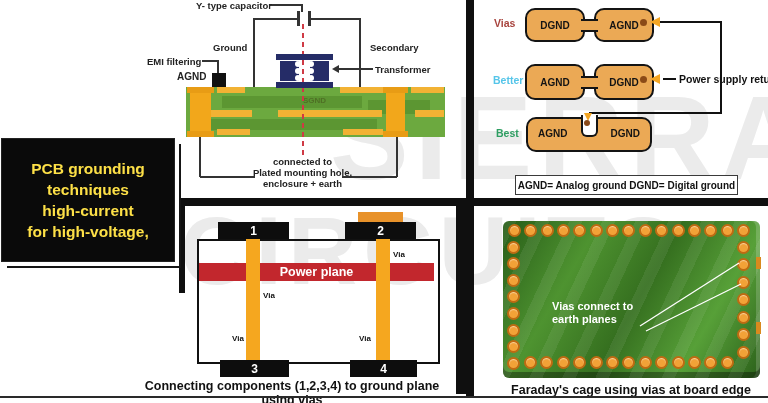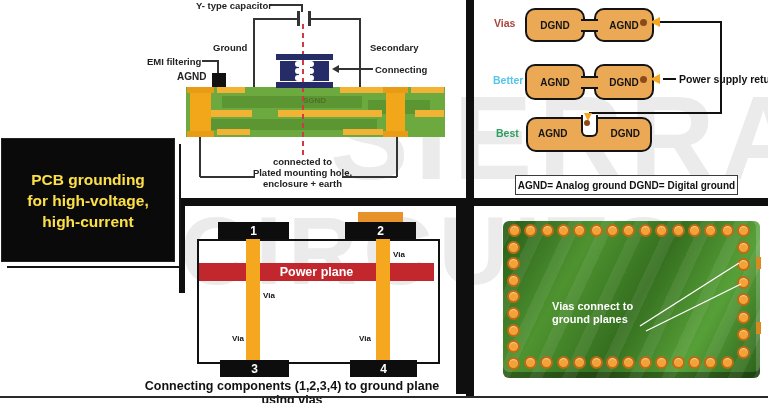--- a/index.html
+++ b/index.html
@@ -76,22 +76,23 @@
   <div class="wm" style="left:180px;top:196px;font-size:96px;">CIRCUITS</div>
 
   <div class="divider" style="left:173px;top:198px;width:595px;height:8px;"></div>
   <div class="divider" style="left:466px;top:0;width:8px;height:398px;"></div>
   <div class="divider" style="left:456px;top:198px;width:12px;height:196px;"></div>
   <div class="divider" style="left:179px;top:198px;width:6px;height:95px;"></div>
   <div class="divider" style="left:0;top:396px;width:768px;height:2px;background:#2a2a2a;"></div>
 
   <div id="title-box">
     <div>PCB grounding</div>
+    <div>techniques</div>
+    <div>high-current</div>
     <div>for high-voltage,</div>
-    <div>high-current</div>
   </div>
 
   <div class="line" style="left:253px;top:18px;width:45px;height:2px;"></div>
   <div class="line" style="left:311px;top:18px;width:50px;height:2px;"></div>
   <div class="line" style="left:297px;top:11px;width:2.5px;height:15px;"></div>
   <div class="line" style="left:308px;top:11px;width:2.5px;height:15px;"></div>
   <div class="line" style="left:253px;top:18px;width:2px;height:70px;"></div>
   <div class="line" style="left:359px;top:18px;width:2px;height:70px;"></div>
 
   <div class="lbl" style="left:196px;top:0px;">Y- type capacitor</div>
@@ -109,21 +110,21 @@
     <div class="xf-core" style="left:280px;top:61px;width:19px;height:20px;"></div>
     <div class="xf-core" style="left:310px;top:61px;width:19px;height:20px;"></div>
     <div class="coil" style="left:295px;top:61px;"></div>
     <div class="coil" style="left:295px;top:68px;"></div>
     <div class="coil" style="left:295px;top:75px;"></div>
     <div class="coil" style="left:308px;top:61px;"></div>
     <div class="coil" style="left:308px;top:68px;"></div>
     <div class="coil" style="left:308px;top:75px;"></div>
   </div>
 
-  <div class="lbl" style="left:375px;top:64px;">Connecting</div>
+  <div class="lbl" style="left:375px;top:64px;">Transformer</div>
   <div class="line" style="left:338px;top:68px;width:35px;height:1.5px;"></div>
   <div class="tri-l" style="left:332px;top:65px;"></div>
 
   <div class="lbl" style="left:147px;top:56px;">EMI filtering</div>
   <div class="line" style="left:202px;top:60px;width:16px;height:1.5px;"></div>
   <div class="line" style="left:217px;top:60px;width:1.5px;height:14px;"></div>
   <div class="blackcomp" style="left:212px;top:73px;width:14px;height:14px;"></div>
   <div class="lbl" style="left:177px;top:71px;font-size:10px;">AGND</div>
 
   <div class="abs z" style="left:186px;top:87px;width:259px;height:50px;background:#6CA93F;"></div>
@@ -247,20 +248,21 @@
       <div class="via" style="left: 655.2px; top: 356px;"></div>
       <div class="via" style="left: 671.6px; top: 356px;"></div>
       <div class="via" style="left: 688px; top: 356px;"></div>
       <div class="via" style="left: 704.4px; top: 356px;"></div>
       <div class="via" style="left: 720.8px; top: 356px;"></div>
     </div>
   <div class="edge-tab" style="left:756px;top:257px;width:5px;height:12px;"></div>
   <div class="edge-tab" style="left:756px;top:322px;width:5px;height:12px;"></div>
   <div id="faraday-note">
     <div>Vias connect to</div>
-    <div>ground planes</div>
+    <div>earth planes</div>
   </div>
   <svg class="abs" style="left:0;top:0;width:768px;height:403px;z-index:5;pointer-events:none;">
     <line x1="640" y1="326" x2="739" y2="263" stroke="#ffffff" stroke-width="1.3"></line>
     <line x1="646" y1="331" x2="741" y2="284" stroke="#ffffff" stroke-width="1.3"></line>
   </svg>
+  <div class="caption" style="left:500px;top:383px;width:262px;">Faraday's cage using vias at board edge</div>
 
 </div>
 
 </body></html>

